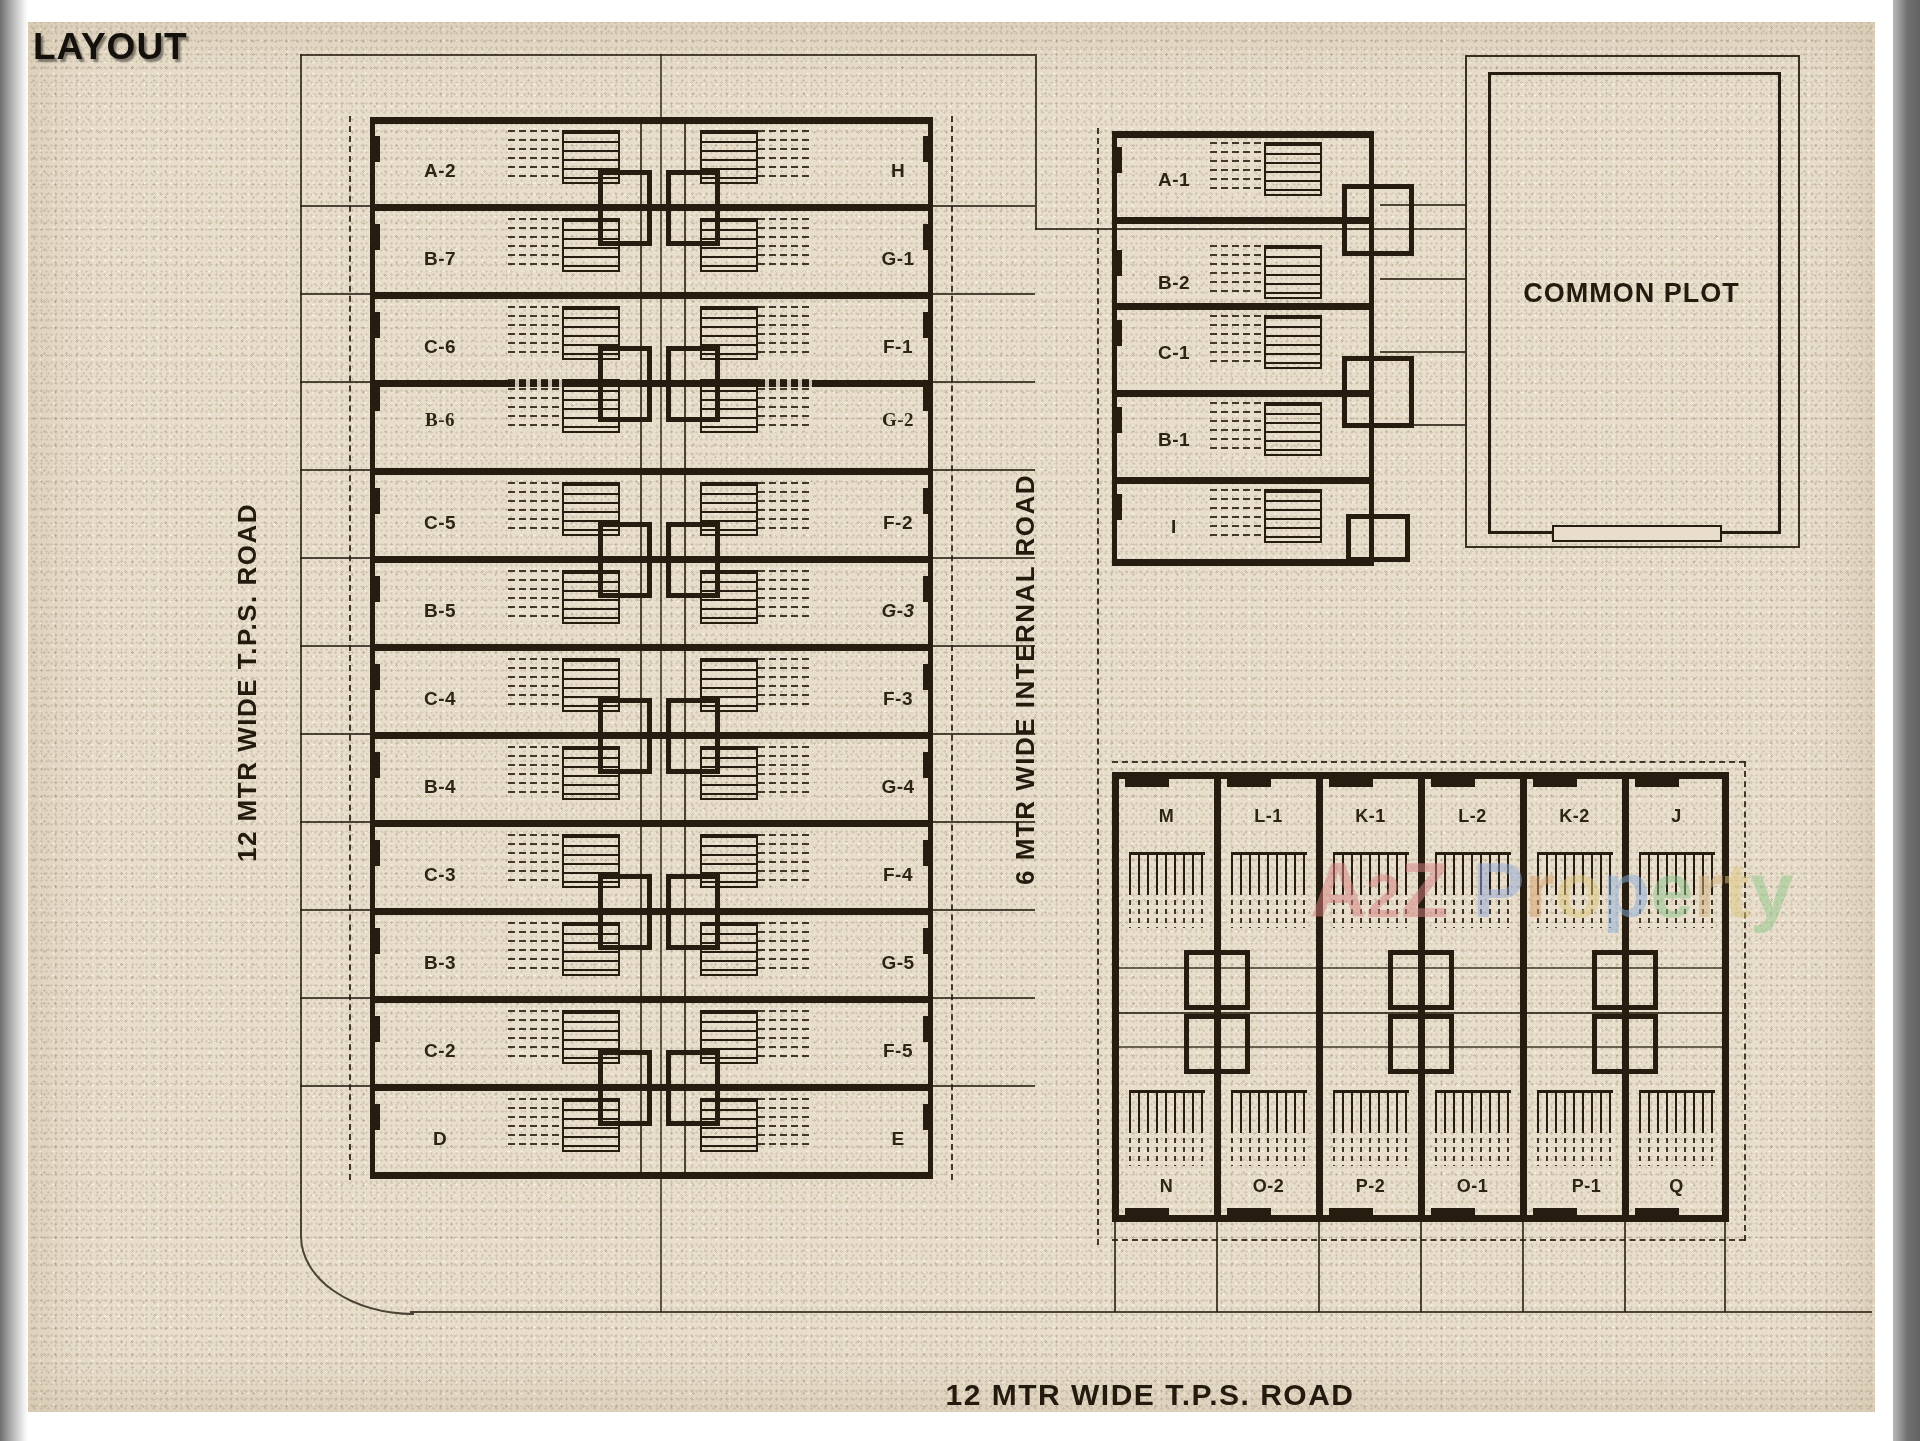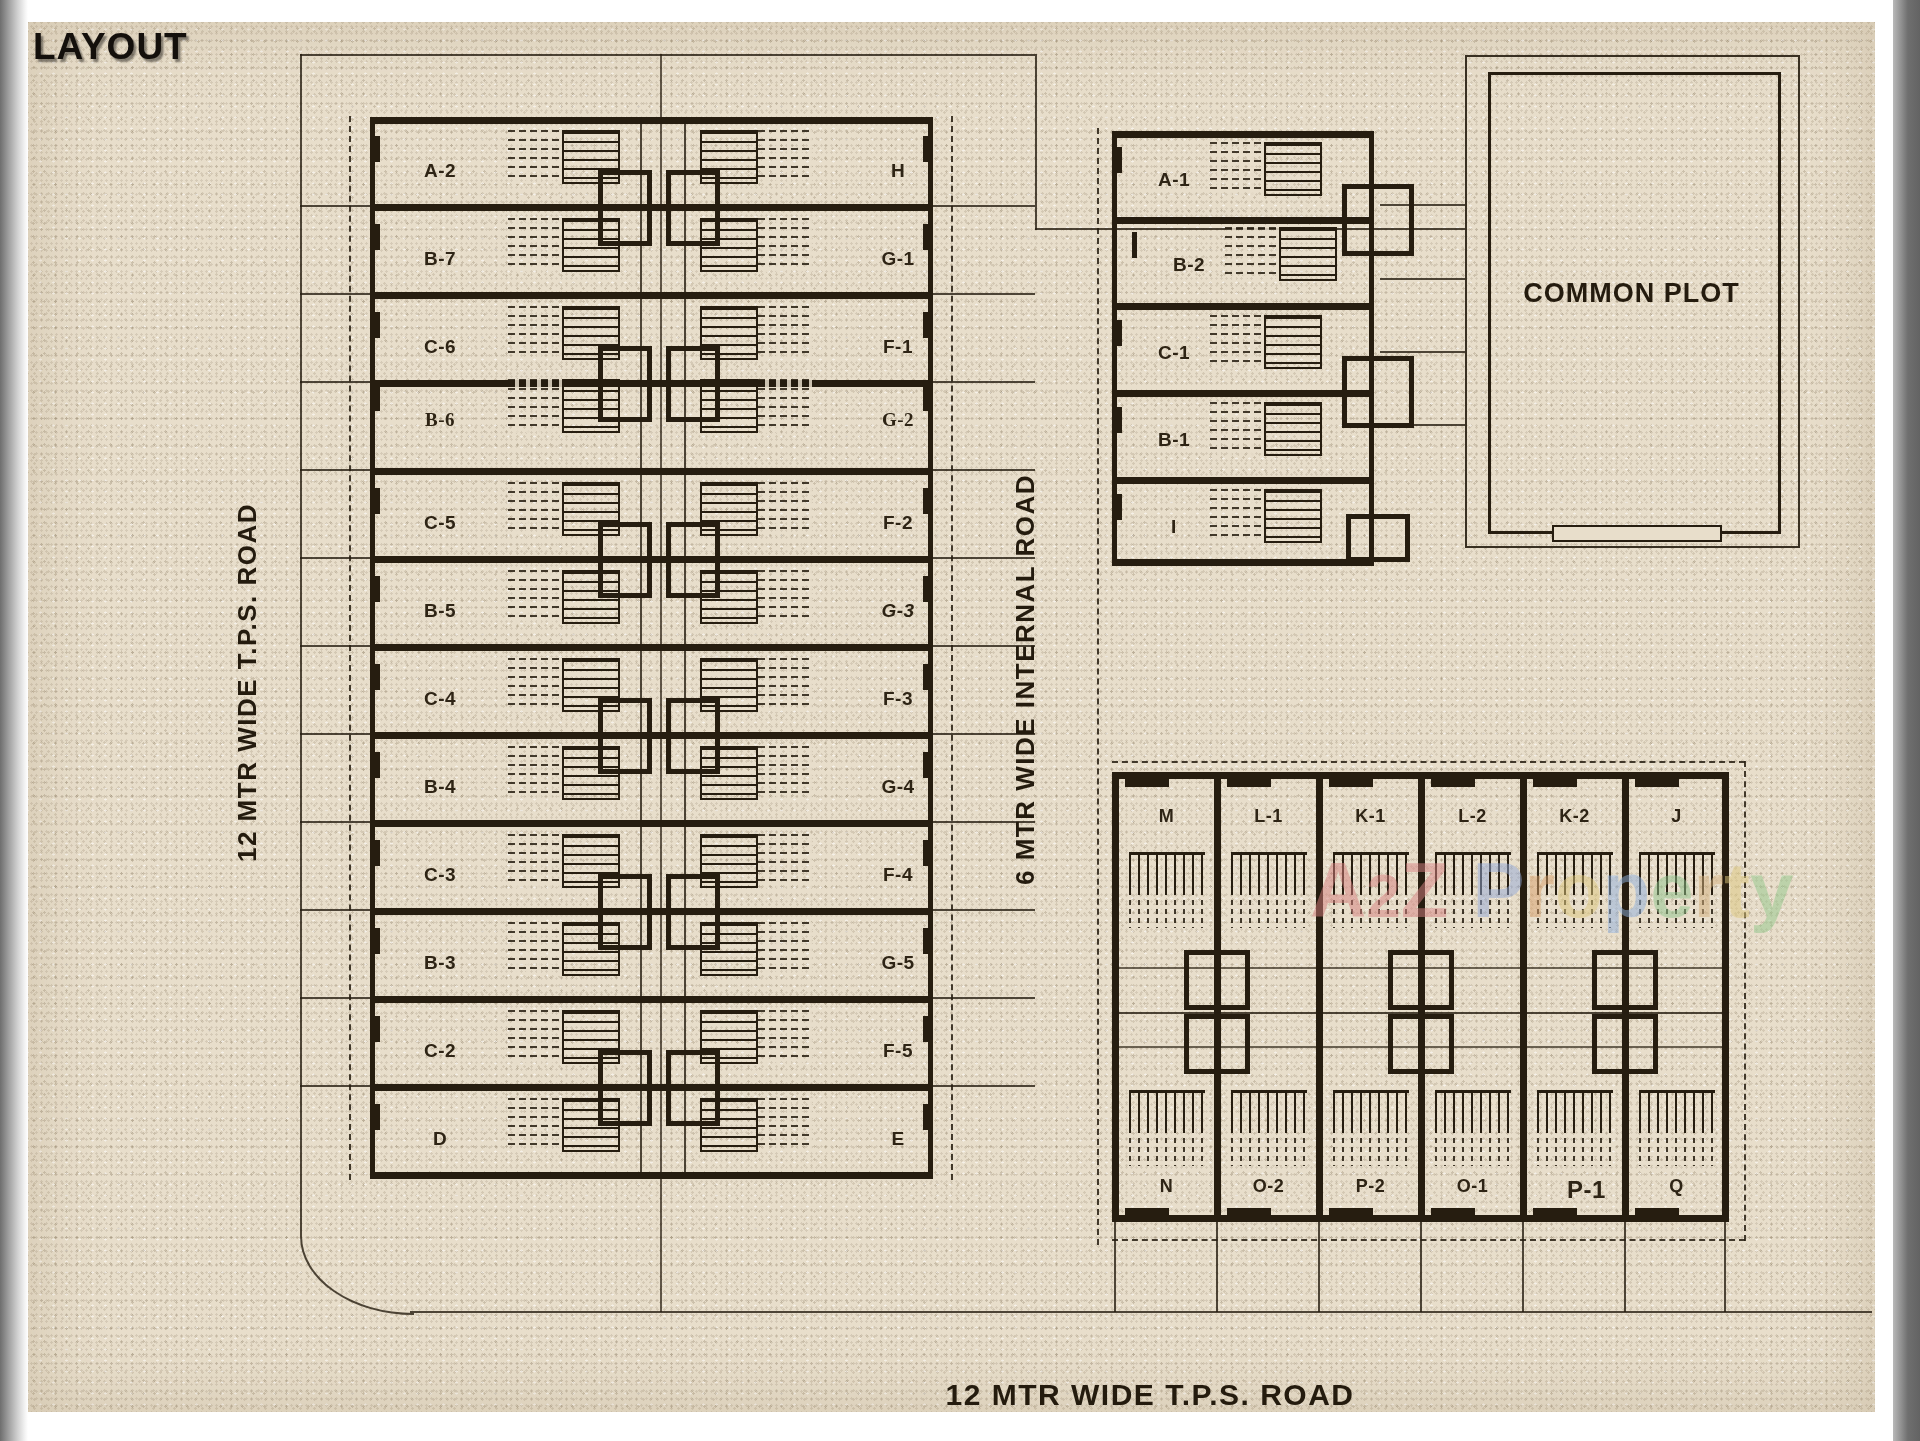--- a/index.html
+++ b/index.html
@@ -352,21 +352,21 @@
     <i class="box" style="left:1346px;top:514px;width:54px;height:38px;"></i>
 
     <div class="ne-row" style="top:133px;">
       <i class="jamb" style="left:5px;top:14px;"></i>
       <span class="ulabel" style="left:14px;top:36px;width:96px;">A-1</span>
       <span class="stair" style="left:98px;top:9px;">
           <i class="sd"></i>
           <i class="ss"></i>
         </span>
     </div>
-    <div class="ne-row" style="top:218px;margin-left:15px;">
+    <div class="ne-row" style="top:236px;">
       <i class="jamb" style="left:5px;top:14px;"></i>
       <span class="ulabel" style="left:14px;top:36px;width:96px;">B-2</span>
       <span class="stair" style="left:98px;top:9px;">
           <i class="sd"></i>
           <i class="ss"></i>
         </span>
     </div>
     <div class="ne-row" style="top:306px;">
       <i class="jamb" style="left:5px;top:14px;"></i>
       <span class="ulabel" style="left:14px;top:36px;width:96px;">C-1</span>
@@ -490,21 +490,21 @@
       <i class="doorseg" style="top:7px;"></i>
       <span class="ulabel" style="left:0;top:34px;width:95px;font-size:18px;">K-2</span>
       <span class="stv" style="top:80px;">
           <i class="sv"></i>
           <i class="svd"></i>
         </span>
       <span class="stv" style="top:318px;">
           <i class="sv"></i>
           <i class="svd"></i>
         </span>
-      <span class="ulabel" style="left:0;top:404px;width:119px;font-size:24px;">P-1</span>
+      <span class="ulabel" style="left:0;top:404px;width:119px;font-size:18px;">P-1</span>
       <i class="doorseg" style="top:436px;"></i>
     </div>
     <div class="sb-col" style="left:1629px;">
       <i class="doorseg" style="top:7px;"></i>
       <span class="ulabel" style="left:0;top:34px;width:95px;font-size:18px;">J</span>
       <span class="stv" style="top:80px;">
           <i class="sv"></i>
           <i class="svd"></i>
         </span>
       <span class="stv" style="top:318px;">

